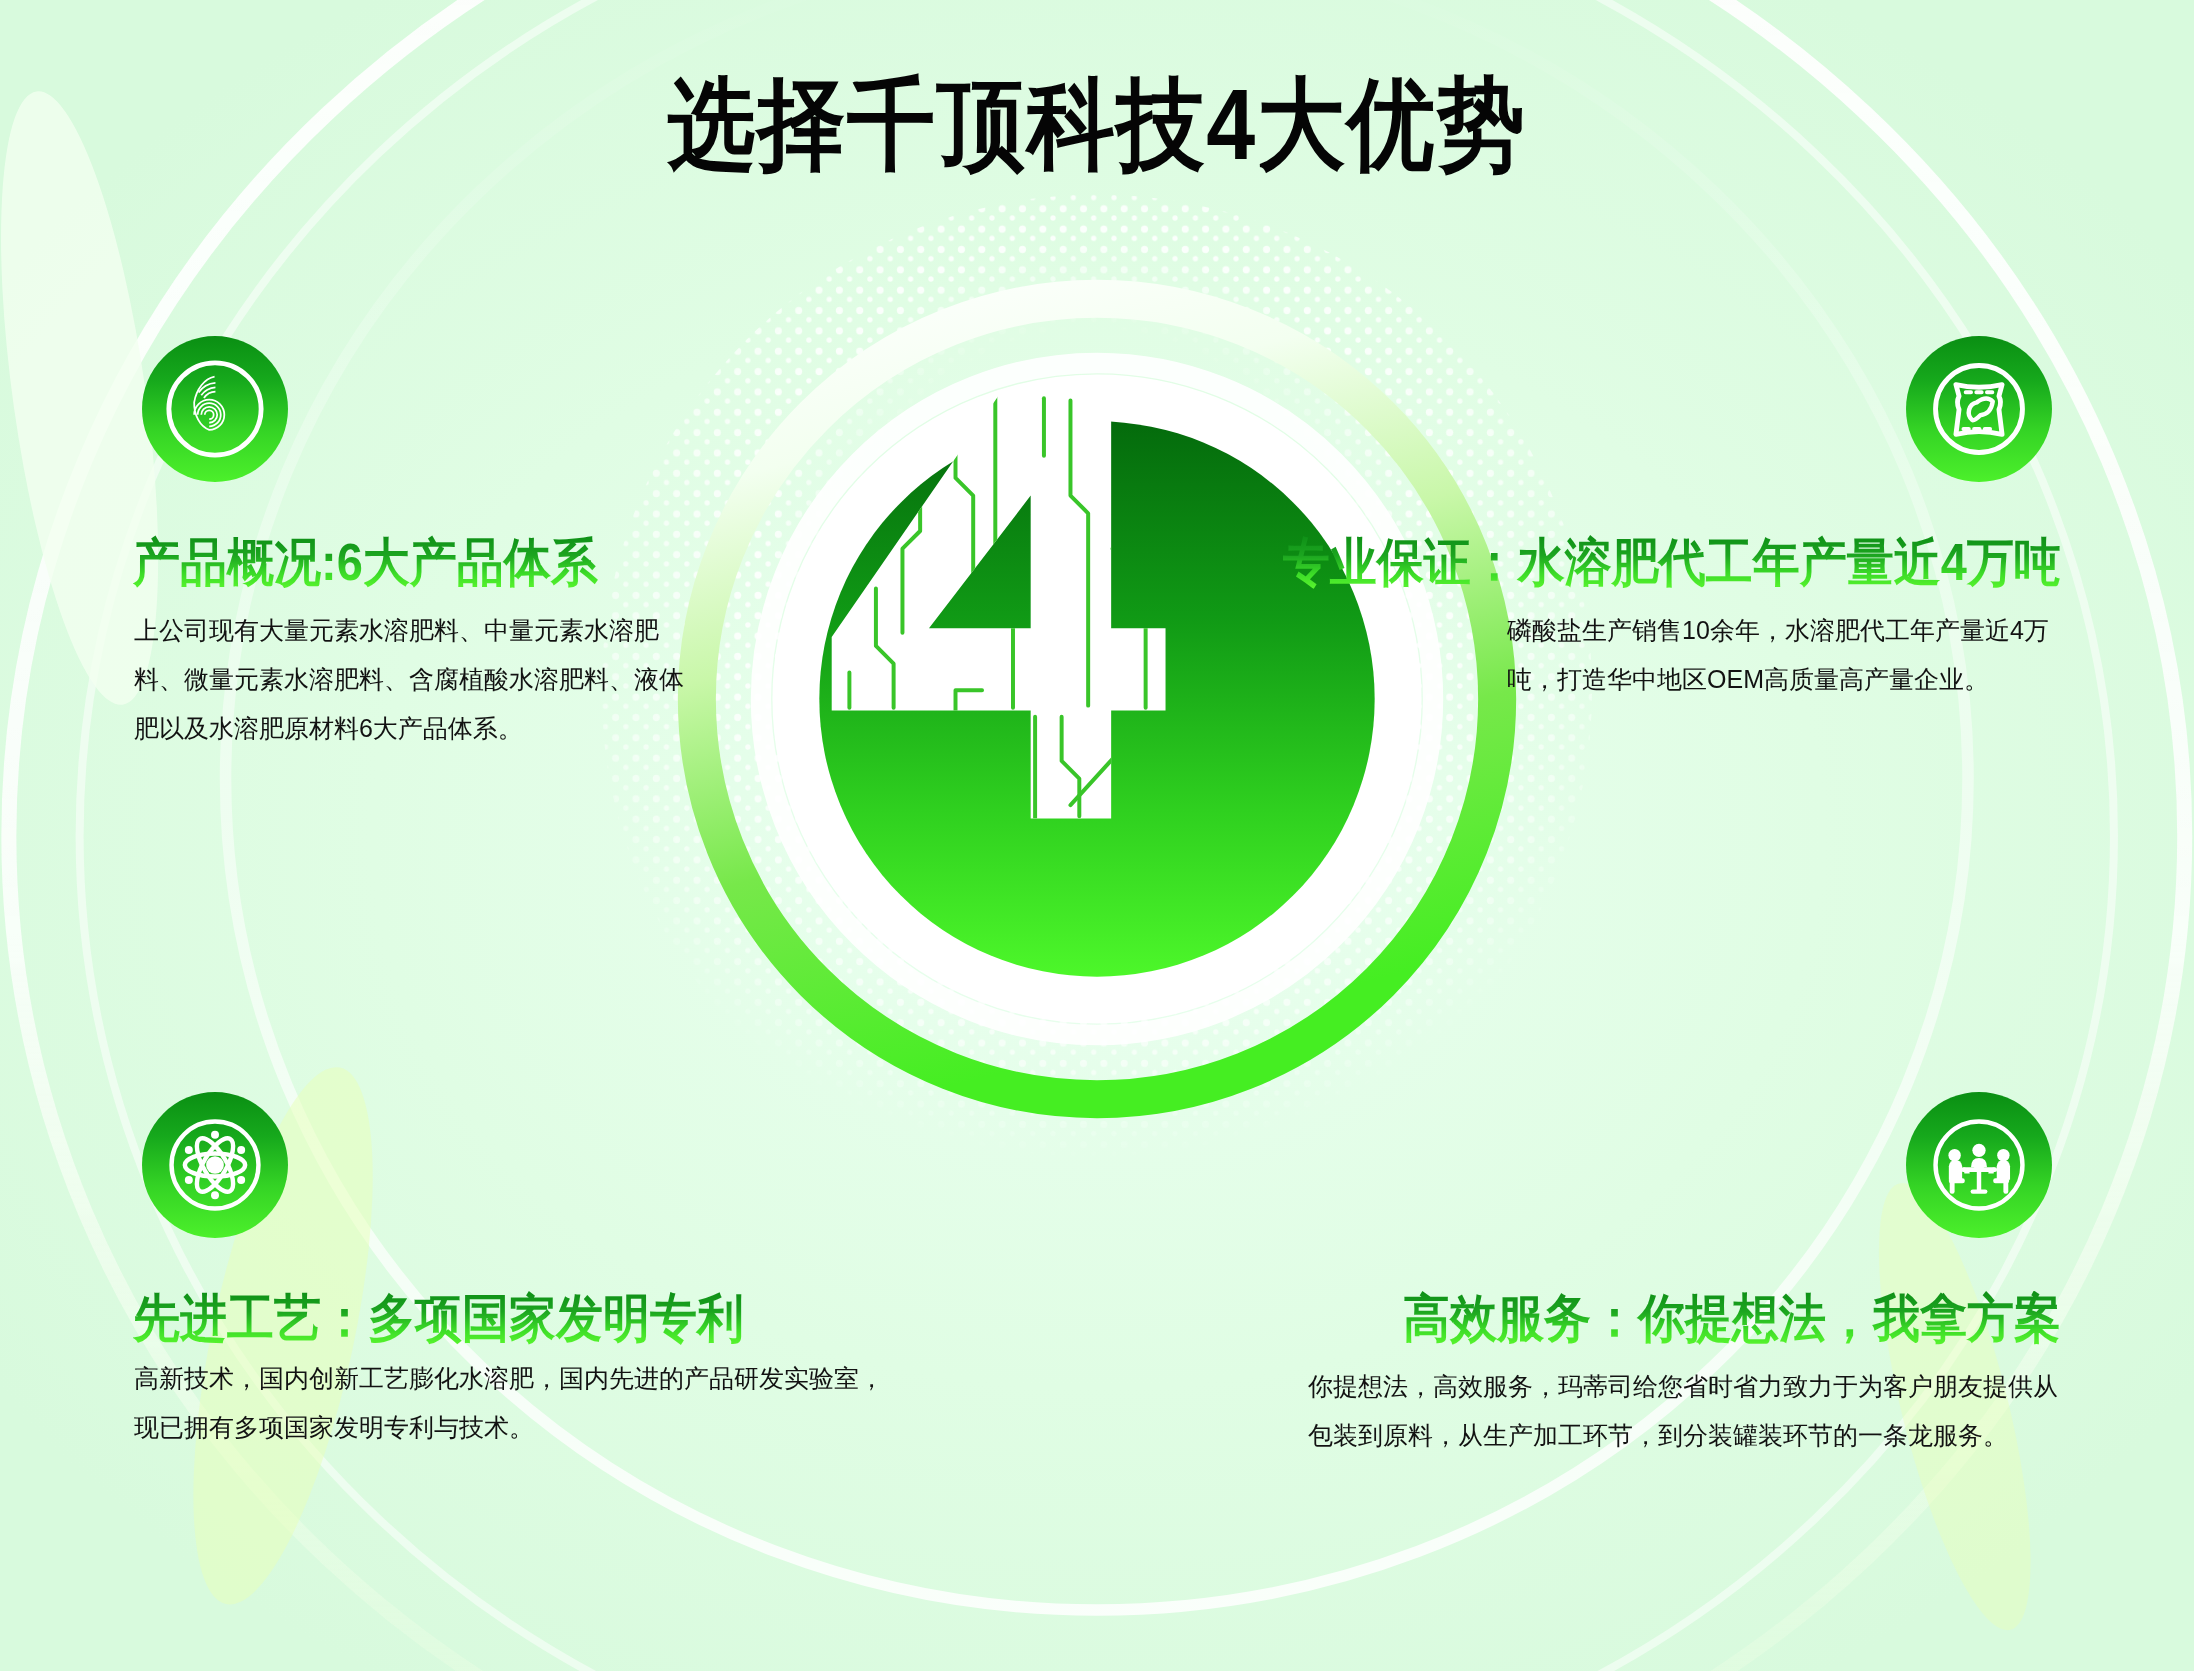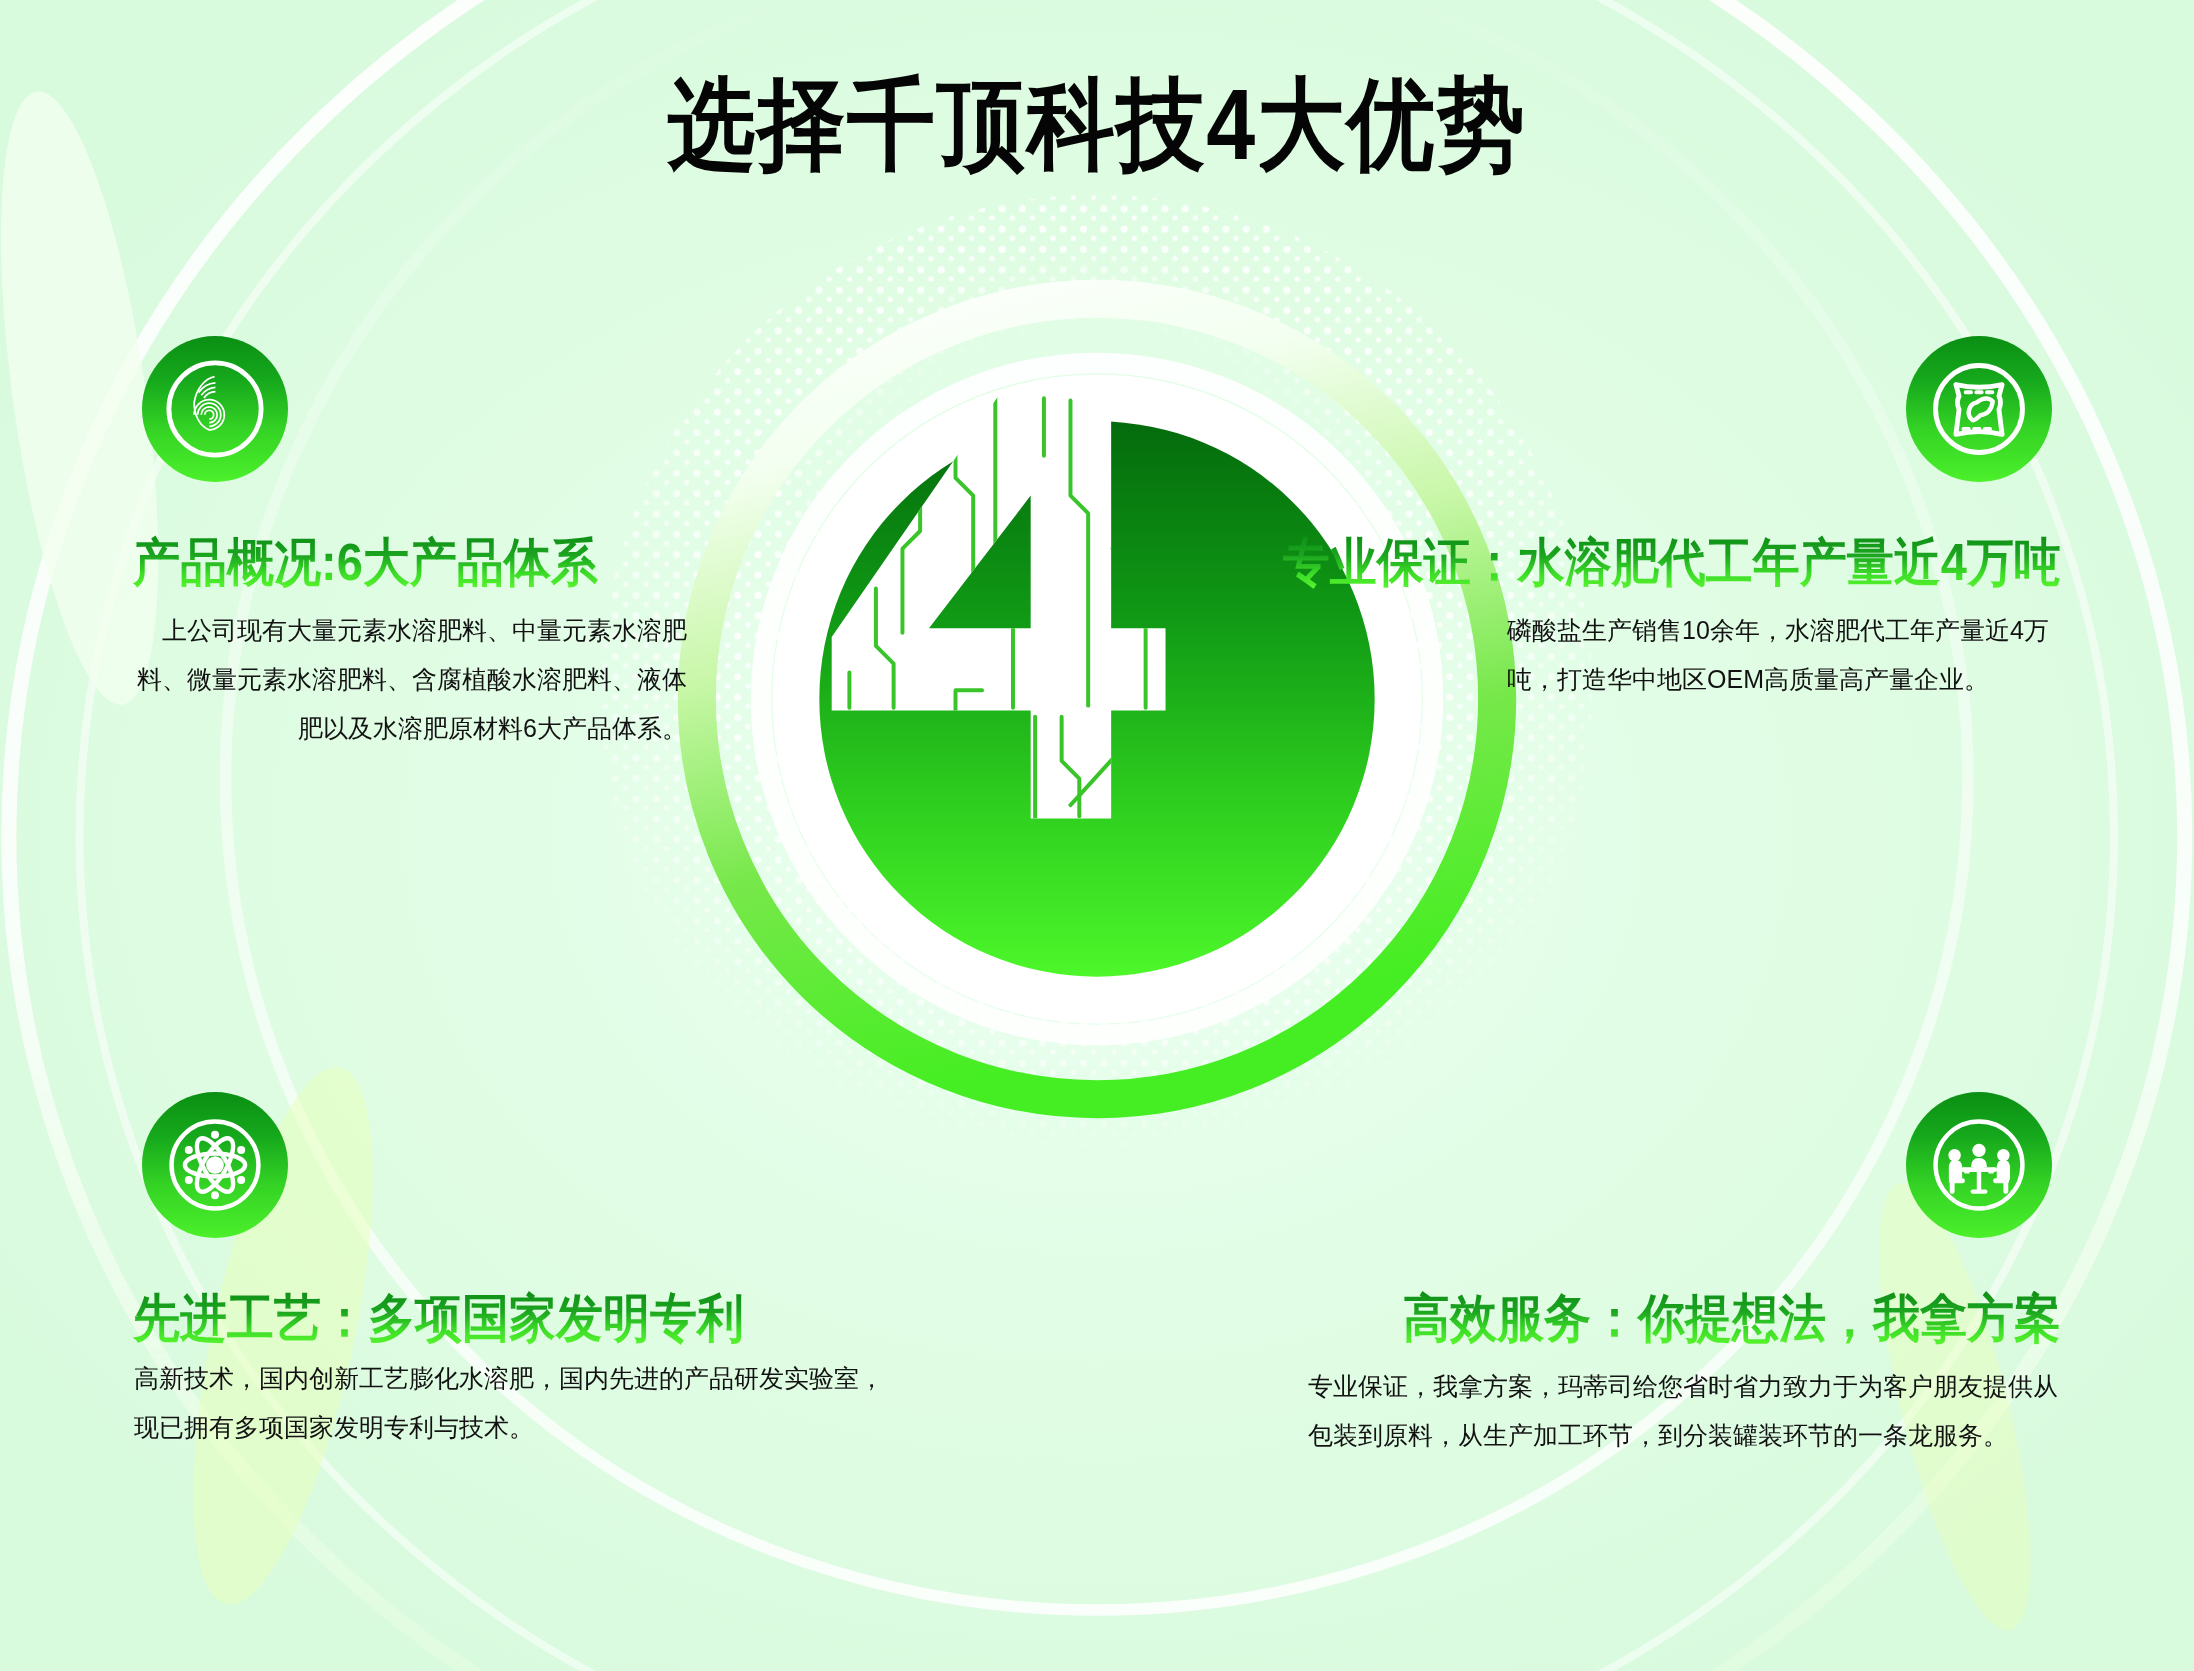--- a/index.html
+++ b/index.html
@@ -78,21 +78,21 @@
 
   
   .col-right{ text-align:right; }
   .col-right .feat-head{ text-align:right; }
   .col-right .feat-body{ text-align:left; width:553px; margin-left:auto; }
 
   
   #feature-products      { left:133px;  top:336px;  width:584px; }
   #feature-products .feat-icon { left:8.8px; top:0; }
   #feature-products .feat-head { position:absolute; left:0;  top:199px; }
-  #feature-products .feat-body { position:absolute; left:0.9px;top:270px;text-align:right; }
+  #feature-products .feat-body { position:absolute; left:0.9px;top:270px; }
 
   #feature-capacity      { left:1477px; top:336px;  width:584px; }
   #feature-capacity .feat-icon { right:8.8px; top:0; }
   #feature-capacity .feat-head { position:absolute; right:0; top:199px; }
   #feature-capacity .feat-body { position:absolute; right:0.9px;top:270px; }
 
   #feature-process       { left:133px;  top:1092px; width:743px; }
   #feature-process .feat-icon  { left:8.8px; top:0; }
   #feature-process .feat-head  { position:absolute; left:0;  top:199px; }
   #feature-process .feat-body  { position:absolute; left:0.9px;top:262px; width:752px; }
@@ -319,15 +319,15 @@
 
         <circle cx="170" cy="93" r="14"></circle>
         <path d="M155 118 q2 -14 15 -14 q13 0 15 14 l0 30 l-30 0 Z"></path>
         <rect x="147" y="145" width="36" height="11" rx="5"></rect>
         <rect x="170" y="150" width="11" height="30" rx="5"></rect>
         <path d="M150 120 q-14 2 -14 14 l12 0 Z"></path>
       </g>
     </svg>
   </div>
   <div class="feat-head right">高效服务：你提想法，我拿方案</div>
-  <div class="feat-body">专业保证，我拿方案，玛蒂司给您省时省力致力于为客户朋友提供从包装到原料，从生产加工环节，到分装罐装环节的一条龙服务。</div>
+  <div class="feat-body">你提想法，高效服务，玛蒂司给您省时省力致力于为客户朋友提供从包装到原料，从生产加工环节，到分装罐装环节的一条龙服务。</div>
 </div>
 
 
 </body></html>

